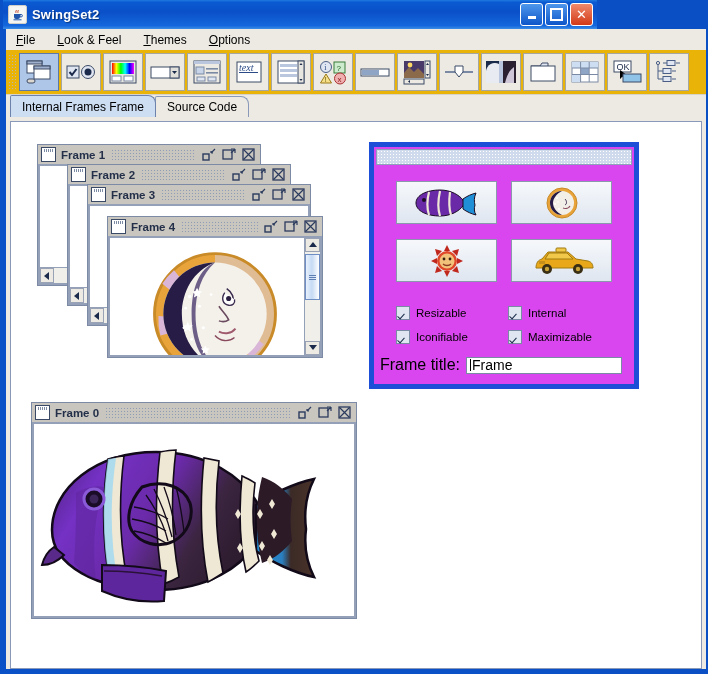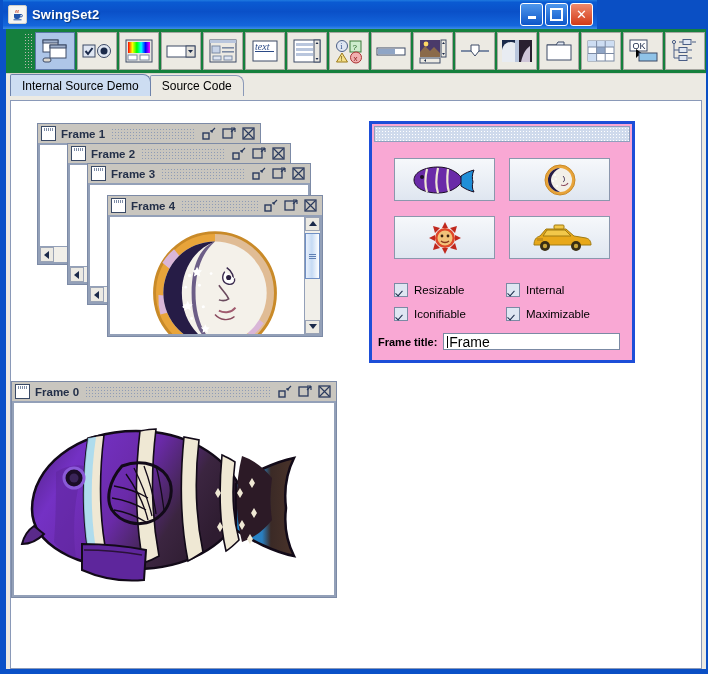--- a/index.html
+++ b/index.html
@@ -34,22 +34,22 @@
   .inner{position:absolute;left:3px;top:29px;width:700px;height:640px;
     background:#eceae3;display:flex;flex-direction:column;}
 
   
   .menubar{height:21px;background:#eceae3;display:flex;align-items:center;
     padding-left:8px;font-size:12px;color:#000;flex:none;}
   .menu{padding:2px 10px 2px 2px;margin-right:10px;cursor:default;}
   .menu u{text-decoration:underline;}
 
   
-  .toolbar{height:44px;background:#15803d;display:flex;align-items:center;
-    flex:none;padding-left:18px;border-bottom:1px solid #d6d3cb;}
+  .toolbar{height:44px;background:#eab308;display:flex;align-items:center;
+    flex:none;padding-left:2px;border-bottom:1px solid #d6d3cb;}
   .grip{width:8px;height:36px;margin-right:3px;flex:none;
     background-image:radial-gradient(#b9b7ae 40%,transparent 42%);
     background-size:3px 3px;}
   .tbtn{width:38px;height:36px;border:1px solid #a6a6a0;background:#eceae3;
     margin-right:2px;flex:none;display:flex;align-items:center;justify-content:center;
     position:relative;overflow:hidden;}
   .tbtn.sel{background:#aec6e8;border-color:#5a78a8;}
 
   
   .tabs{height:22px;display:flex;align-items:flex-end;padding-left:4px;
@@ -92,36 +92,36 @@
   .sb-track{flex:1;background:#f1efe9;position:relative;}
   .sb-thumb{position:absolute;left:0;right:0;border:1px solid #6f8fc4;
     background:linear-gradient(to right,#e8f0fc,#c5daf4 45%,#ffffff);box-sizing:border-box;}
   .sb-grip{position:absolute;left:3px;right:3px;top:50%;height:5px;margin-top:-2px;
     background:repeating-linear-gradient(to bottom,#5f7fb4 0 1px,transparent 1px 2px);}
   .hsb{position:absolute;left:0;right:0;bottom:0;height:15px;background:#eceae3;
     border-top:1px solid #93a0b8;display:flex;}
   .hsb .sb-arrow{width:14px;height:auto;}
 
   
-  .palette{position:absolute;background:#f9a8d4;border:3px solid #1d4ed8;}
+  .palette{position:absolute;background:#d946ef;border:5px solid #1d4ed8;}
   .palette .pbar{height:14px;margin:2px;border:1px solid #8fa0bd;
     background:#cfdaec;
     background-image:radial-gradient(#fff 38%,transparent 40%);background-size:3px 3px;}
   .pgrid{display:grid;grid-template-columns:1fr 1fr;gap:15px 14px;padding:14px 22px 6px;}
   .pbtn{height:41px;border:1px solid #8b97ad;
     background:linear-gradient(to bottom,#f6f8fb,#dfe6f0);
     display:flex;align-items:center;justify-content:center;overflow:hidden;}
   .checks{display:grid;grid-template-columns:1fr 1fr;gap:10px 8px;padding:18px 22px 4px;}
   .ck{display:flex;align-items:center;font-size:11.5px;color:#000;}
   .ckbox{width:12px;height:12px;border:1px solid #7b8aa4;background:#dfe6f2;
     margin-right:6px;flex:none;position:relative;}
   .ckbox:after{content:"";position:absolute;left:2px;top:5px;width:3px;height:6px;
     border:solid #1b2a4a;border-width:0 1.6px 1.6px 0;transform:rotate(42deg);}
   .titlerow{display:flex;align-items:center;padding:8px 12px 0 6px;}
-  .tlabel{font-size:11px;margin-right:6px;white-space:nowrap;font-weight:bold;}
+  .tlabel{font-size:16px;margin-right:6px;white-space:nowrap;}
   .tfield{flex:1;height:17px;background:#fff;border:1px solid #7b8aa4;
     font-size:14px;padding:0 3px;display:flex;align-items:center;color:#000;
     box-sizing:border-box;}
   .tfield .caret{width:1px;height:12px;background:#000;margin-right:1px;}
 
   
   .status{height:20px;flex:none;background:#eceae3;border-top:1px solid #d6d3cb;
     display:flex;align-items:center;padding-left:5px;font-size:11.5px;color:#000;}
 
   
@@ -151,20 +151,26 @@
           <div class="x"></div>
         </div>
       <div class="tb-btn close">
           <div class="c">✕</div>
         </div>
     </div>
   </div>
 
   <div class="inner">
 
+    <div class="menubar">
+      <div class="menu"><u>F</u><span>ile</span></div>
+      <div class="menu"><u>L</u>ook &amp; Feel</div>
+      <div class="menu"><u>T</u>hemes</div>
+      <div class="menu"><u>O</u>ptions</div>
+    </div>
 
     <div class="toolbar">
       <div class="grip"></div>
 
       <div class="tbtn sel">
         <svg width="30" height="28" viewBox="0 0 30 28">
           <rect x="3" y="3" width="15" height="12" fill="#fff" stroke="#3c4a66"></rect>
           <rect x="3" y="3" width="15" height="3" fill="#9fb0cc" stroke="#3c4a66"></rect>
           <rect x="10" y="8" width="16" height="13" fill="#fff" stroke="#3c4a66"></rect>
           <rect x="10" y="8" width="16" height="3" fill="#9fb0cc" stroke="#3c4a66"></rect>
@@ -332,21 +338,21 @@
           <rect x="9" y="17.5" width="8" height="5" fill="#dfe6f2" stroke="#4a5e86"></rect>
           <line x1="22" y1="4" x2="26" y2="4" stroke="#4a5e86"></line>
           <line x1="18" y1="12" x2="22" y2="12" stroke="#4a5e86"></line>
           <line x1="18" y1="20" x2="22" y2="20" stroke="#4a5e86"></line>
         </svg>
       </div>
     </div>
 
     <div class="tabs">
       <div class="tab active">
-        <span>Internal Source Demo</span>
+        <span>Internal Frames Frame</span>
       </div>
       <div class="tab">
         <span>Source Code</span>
       </div>
     </div>
 
     <div class="deskwrap">
       <div class="desktop">
 
         <div class="iframe-win" style="left:26px;top:22px;width:222px;height:140px;z-index:1;">
@@ -535,21 +541,21 @@
               </div>
               <div class="sb-arrow">
                   <svg width="8" height="6">
                     <path d="M0 0h8l-4 5z" fill="#1b2a4a"></path>
                   </svg>
                 </div>
             </div>
           </div>
         </div>
 
-        <div class="iframe-win" style="left:0;top:280px;width:324px;height:215px;z-index:5;">
+        <div class="iframe-win" style="left:20px;top:280px;width:324px;height:215px;z-index:5;">
           <div class="bar">
             <div class="ficon"></div>
             <div class="ftitle">Frame 0</div>
             <div class="fdots"></div>
             <div class="fbtns">
               <div class="fb">
                   <svg width="14" height="13">
                     <rect x="1" y="6" width="6" height="6" fill="none" stroke="#2b3b5e" stroke-width="1.4"></rect>
                     <path d="M13 1l-4 4M9 5h2M9 5v-2" stroke="#2b3b5e" stroke-width="1.2" fill="none"></path>
                   </svg>

